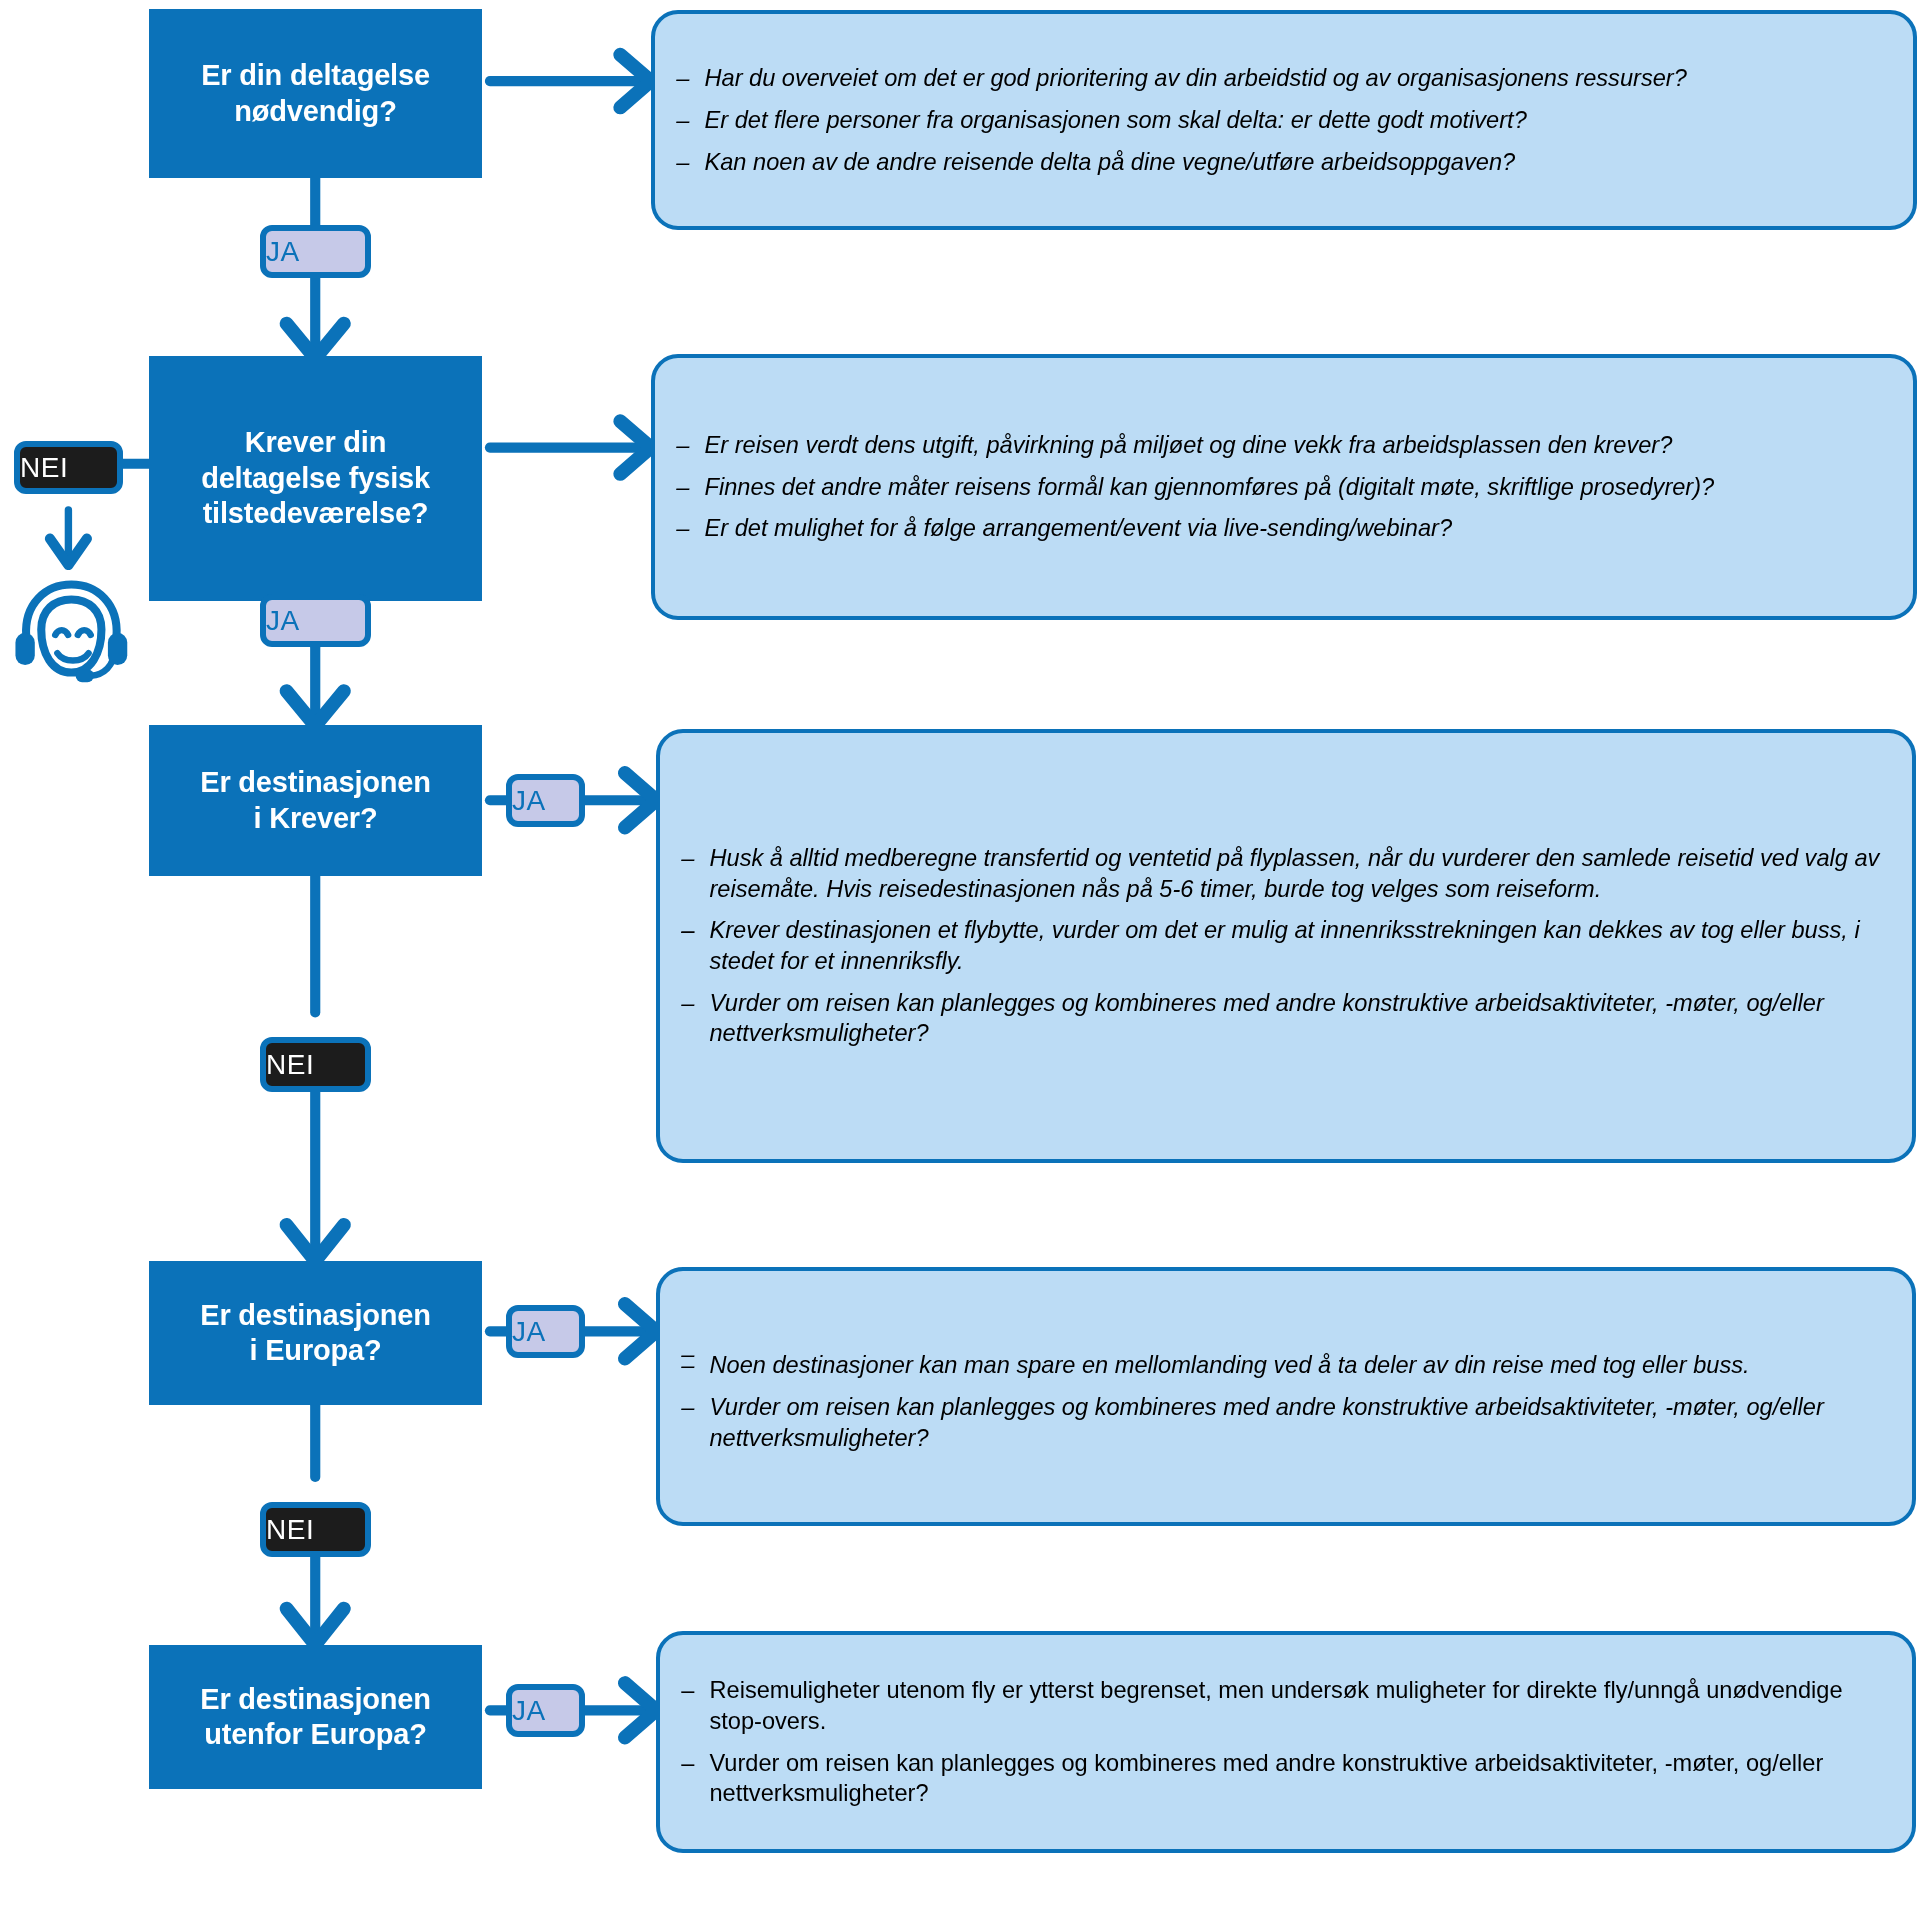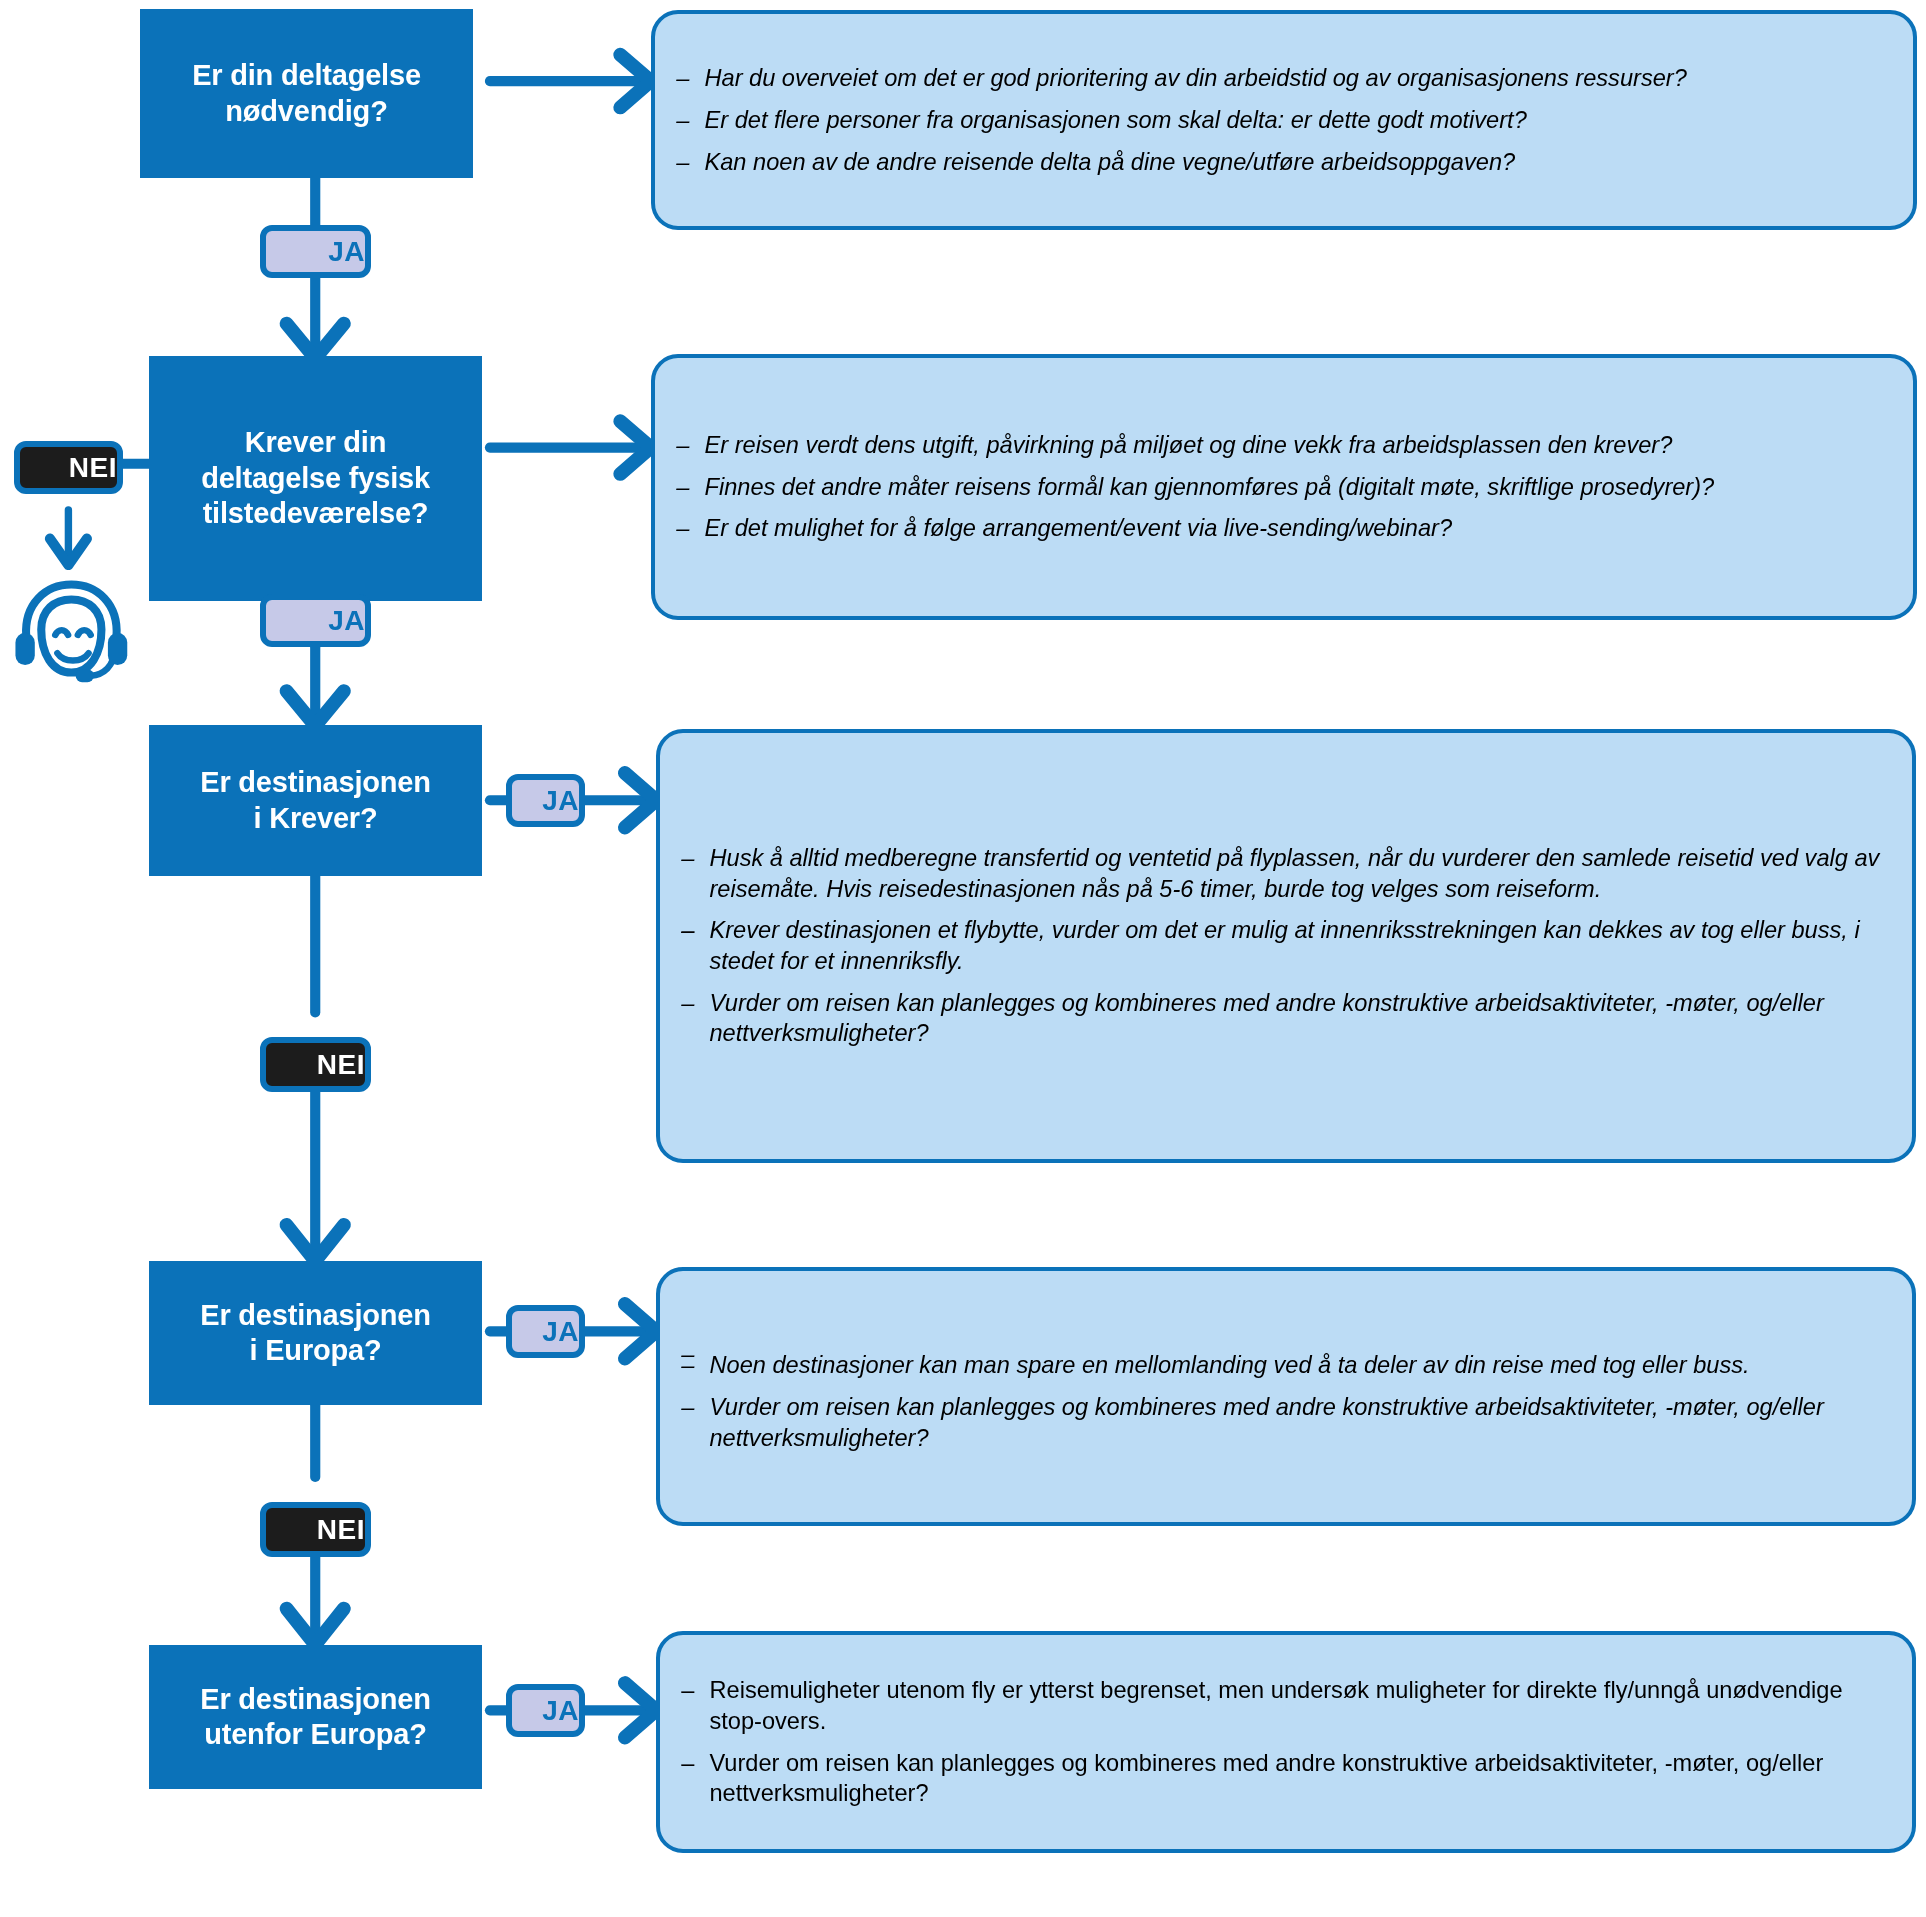--- a/index.html
+++ b/index.html
@@ -77,22 +77,22 @@
   }
   .callout.upright li { font-style: normal; }
   .callout.upright li .dash { font-style: normal; }
 
   
   .badge {
     position: absolute;
     box-sizing: border-box;
     display: flex;
     align-items: center;
-    justify-content: flex-end;
-    font-weight: bold;
+    justify-content: flex-start;
+    font-weight: normal;
     z-index: 8;
   }
   .badge-ja {
     background: #c6c9e8;
     border: 6px solid #0b72b9;
     border-radius: 12px;
     color: #0b72b9;
     font-size: 28px;
     letter-spacing: 0.5px;
   }
@@ -155,21 +155,21 @@
 
     <path d="M682 3315 V3555" stroke-width="22"></path>
     <path d="M620 3480 L682 3558 L744 3480" stroke-width="30"></path>
 
     <path d="M1060 3700 H1100" stroke-width="22"></path>
     <path d="M1258 3700 H1420" stroke-width="22"></path>
     <path d="M1352 3641 L1420 3700 L1352 3759" stroke-width="30"></path>
   </g>
 </svg>
 
-<div class="dbox" style="left:140px; top:9.2px; width:333px; height:169px;">
+<div class="dbox" style="left:149px; top:9.2px; width:333px; height:169px;">
   <div>
     <span>Er din deltagelse</span><br>
     <span>nødvendig?</span>
   </div>
 </div>
 
 <div class="dbox" style="left:149px; top:356px; width:333px; height:245px;">
   <div>
     <span>Krever din</span><br>
     <span>deltagelse fysisk</span><br>

